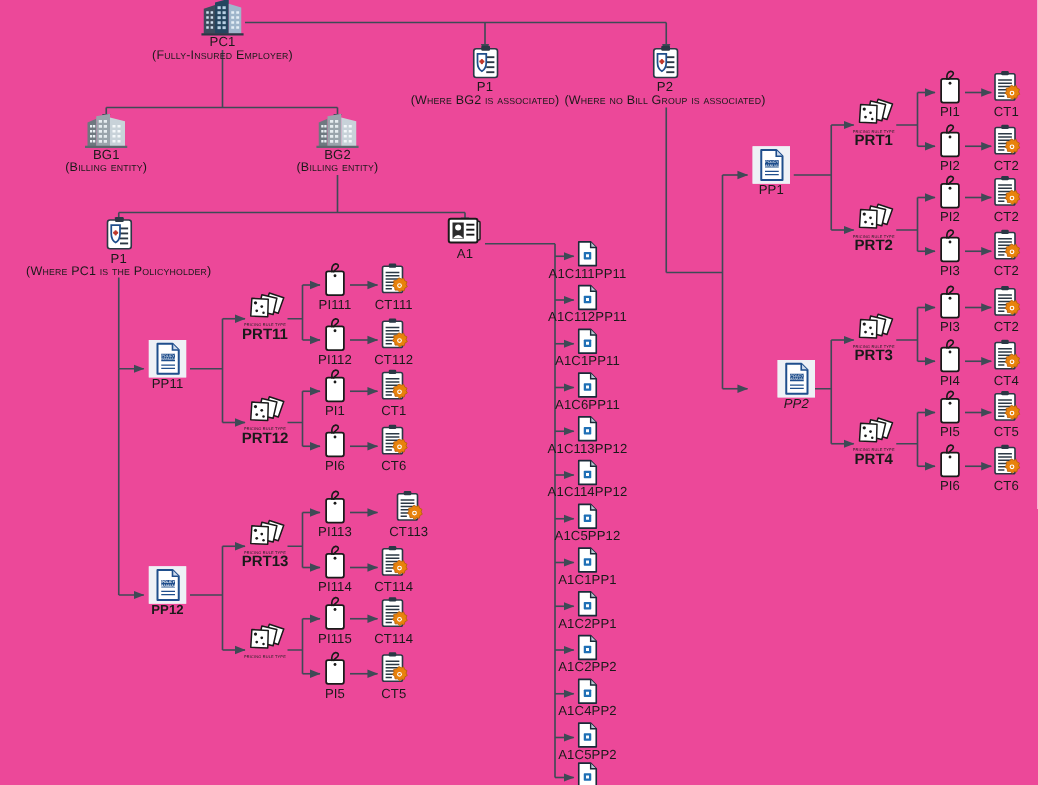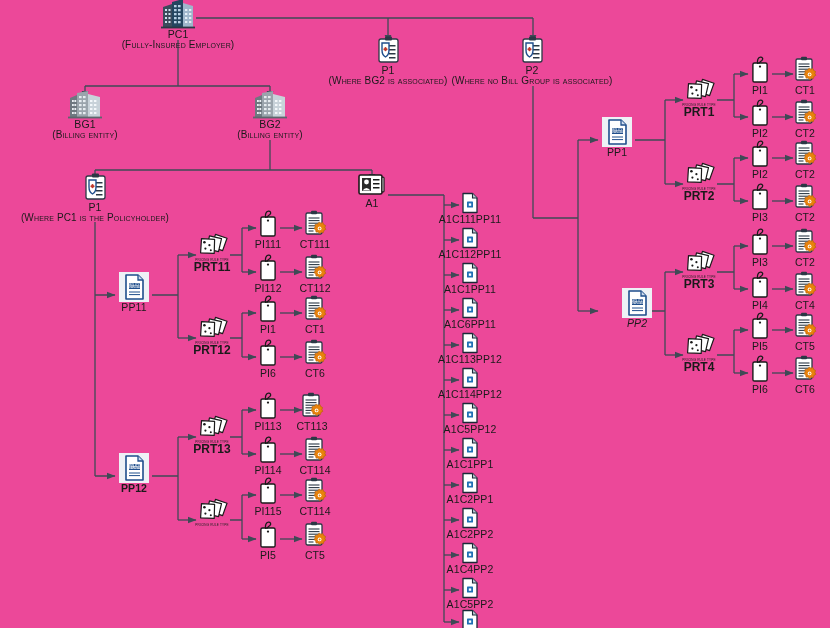--- a/index.html
+++ b/index.html
@@ -707,21 +707,21 @@
             <line x1="6.5" y1="22" x2="11.5" y2="22"></line>
           </g>
 <g transform="translate(17.2,20.6)">
  <path d="M0,-6.2 L1.6,-5.4 L3.2,-6.0 L3.8,-4.3 L5.4,-3.5 L4.8,-1.8 L5.6,-0.2 L4.0,0.7 L3.6,2.5 L1.8,2.3 L0.4,3.4 L-0.9,2.1 L-2.7,2.1 L-2.9,0.3 L-4.3,-0.8 L-3.4,-2.4 L-3.6,-4.2 L-1.8,-4.6 Z" transform="scale(1.18)" fill="#E8820C" stroke="#B8620A" stroke-width="0.6" stroke-linejoin="round"></path>
  <circle cx="0.4" cy="-1.2" r="1.9" fill="#ffffff"></circle>
  <circle cx="0.4" cy="-1.2" r="1.0" fill="#E8820C"></circle>
           </g>
         </svg>
         <div class="lbl">CT6</div>
       </div>
-      <div class="node" style="left: 277px; top: 391px; width: 70px;">
+      <div class="node" style="left: 292px; top: 391px; width: 70px;">
         <svg class="ico" width="26" height="30" viewBox="0 0 26 30">
 <rect x="4" y="4" width="16" height="21" rx="1.4" fill="#fff" stroke="#2b3845" stroke-width="1.3"></rect>
 <rect x="9" y="1.8" width="6" height="3.4" rx="1" fill="#2b3845"></rect>
 <g stroke="#2b3845" stroke-width="1.1">
  <line x1="6.5" y1="9" x2="17.5" y2="9"></line>
             <line x1="6.5" y1="11.6" x2="17.5" y2="11.6"></line>
  <line x1="6.5" y1="14.2" x2="17.5" y2="14.2"></line>
             <line x1="6.5" y1="16.8" x2="17.5" y2="16.8"></line>
  <line x1="6.5" y1="19.4" x2="13.5" y2="19.4"></line>
             <line x1="6.5" y1="22" x2="11.5" y2="22"></line>

